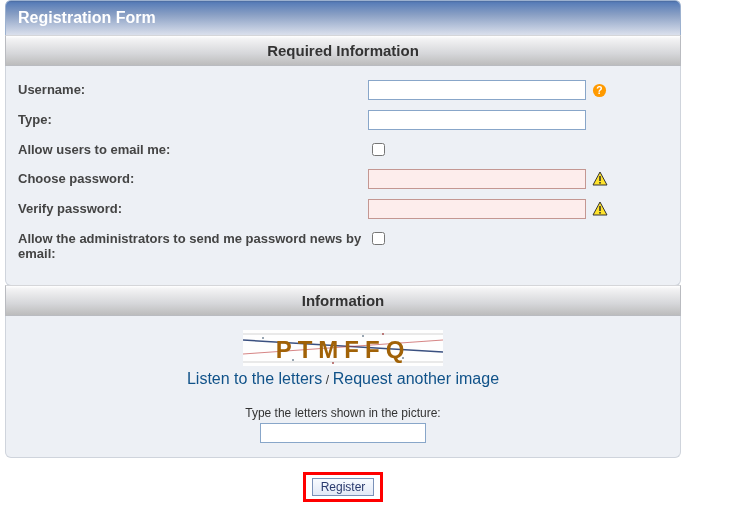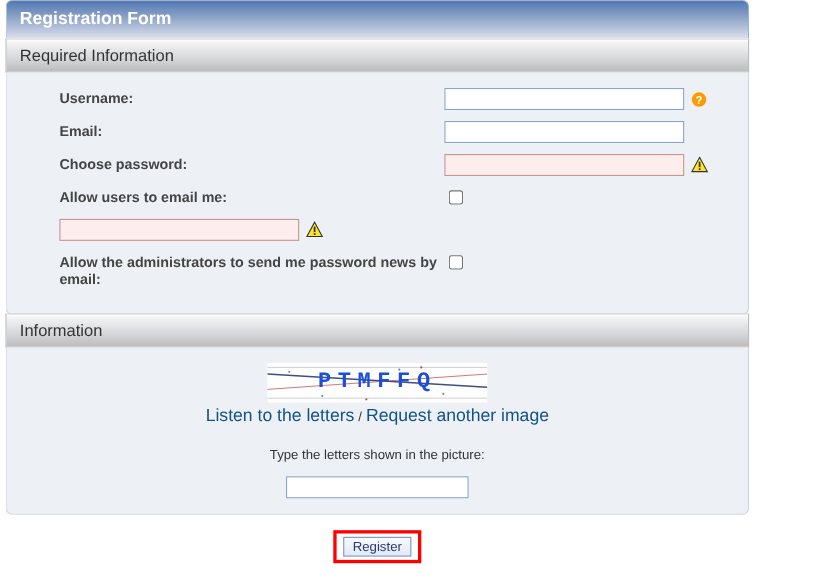--- a/index.html
+++ b/index.html
@@ -22,39 +22,39 @@
     font-weight: bold;
     font-size: 16px;
     padding: 8px 12px;
     border-radius: 6px 6px 0 0;
     border: 1px solid #9cb1cf;
     border-bottom: none;
   }
   .section-bar {
     background: linear-gradient(to bottom, #ffffff 0%, #f3f3f4 10%, #d6d7da 60%, #bcbcbc 100%);
     color: #333333;
-    font-weight: normal;
+    font-weight: bold;
     font-size: 15px;
     padding: 6px 12px;
     border: 1px solid #b9bbc0;
     border-top: 1px solid #d5d6d9;
     border-bottom: 1px solid #b9bbc0;
+    text-align: center;
   }
   .panel-body {
     background: #edf0f5;
     border: 1px solid #cfd4dc;
     border-top: none;
     padding: 14px 12px;
     border-radius: 0 0 6px 6px;
   }
   .form-row {
     display: flex;
     align-items: flex-start;
     margin-bottom: 10px;
-    margin-left: 36px;
   }
   .form-label {
     flex: 0 0 350px;
     font-weight: bold;
     color: #444;
     padding-top: 2px;
     font-size: 13px;
   }
   .form-field {
     flex: 0 0 auto;
@@ -87,45 +87,45 @@
     border-radius: 0 0 6px 6px;
   }
   .captcha-box {
     width: 200px;
     height: 36px;
     margin: 0 auto 4px auto;
     position: relative;
     background: #fefefe;
   }
   .captcha-text {
-    font-family: Liberation Mono, monospace;
-    font-size: 20px;
+    font-family: Liberation Sans, sans-serif;
+    font-size: 24px;
     letter-spacing: 6px;
     font-weight: bold;
-    color: #1d4ed8;
+    color: #a16207;
     position: relative;
     top: 6px;
   }
   .captcha-noise {
     position:absolute; top:0; left:0; right:0; bottom:0;
   }
   .link {
     color: #105289;
     font-size: 16px;
     text-decoration: none;
   }
   .sep {
     color: #333;
     font-size: 12px;
   }
   .type-label {
     font-size: 12px;
     color: #333;
     margin-top: 18px;
-    margin-bottom: 13px;
+    margin-bottom: 3px;
   }
   .verif-input {
     width: 160px;
     height: 16px;
     border: 1px solid #88a6c9;
     padding: 1px 2px;
   }
   .register-row {
     text-align: center;
     padding: 14px 0;
@@ -171,48 +171,49 @@
         <span class="icon">
           <svg class="help" viewBox="0 0 16 16">
               <circle cx="8" cy="8" r="7" fill="#ff9a00"></circle>
               <text x="8" y="12" font-size="11" text-anchor="middle" fill="#fff" font-family="Arial" font-weight="bold">?</text>
             </svg>
         </span>
       </div>
     </div>
 
     <div class="form-row">
-      <div class="form-label">Email:</div>
+      <div class="form-label">Type:</div>
       <div class="form-field">
         <input type="text" class="text-input" style="">
+      </div>
+    </div>
+
+    <div class="form-row">
+      <div class="form-label">Allow users to email me:</div>
+      <div class="form-field">
+        <input type="checkbox" class="checkbox" style="">
       </div>
     </div>
 
     <div class="form-row">
       <div class="form-label">Choose password:</div>
       <div class="form-field">
         <input type="password" class="text-input pw" style="">
         <span class="icon">
           <svg class="warn" viewBox="0 0 16 16">
               <polygon points="8,1 15,14 1,14" fill="#ffe22b" stroke="#333" stroke-width="1"></polygon>
               <rect x="7.2" y="5" width="1.6" height="5" fill="#333"></rect>
               <rect x="7.2" y="11" width="1.6" height="1.6" fill="#333"></rect>
             </svg>
         </span>
       </div>
     </div>
 
     <div class="form-row">
-      <div class="form-label">Allow users to email me:</div>
-      <div class="form-field">
-        <input type="checkbox" class="checkbox" style="">
-      </div>
-    </div>
-
-    <div class="form-row">
+      <div class="form-label">Verify password:</div>
       <div class="form-field">
         <input type="password" class="text-input pw" style="">
         <span class="icon">
           <svg class="warn" viewBox="0 0 16 16">
               <polygon points="8,1 15,14 1,14" fill="#ffe22b" stroke="#333" stroke-width="1"></polygon>
               <rect x="7.2" y="5" width="1.6" height="5" fill="#333"></rect>
               <rect x="7.2" y="11" width="1.6" height="1.6" fill="#333"></rect>
             </svg>
         </span>
       </div>

